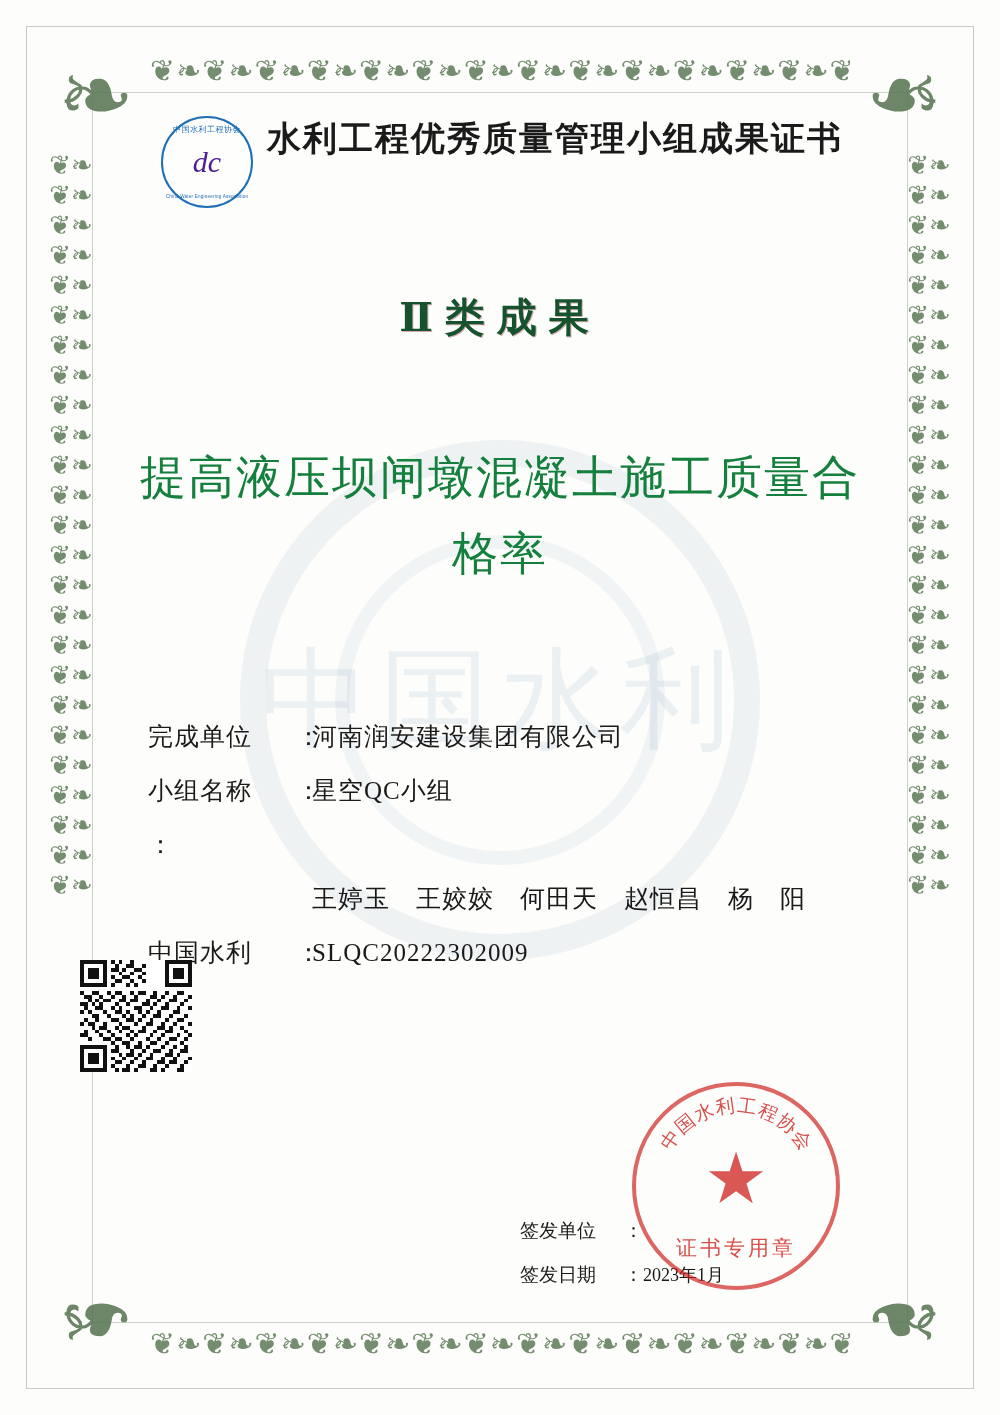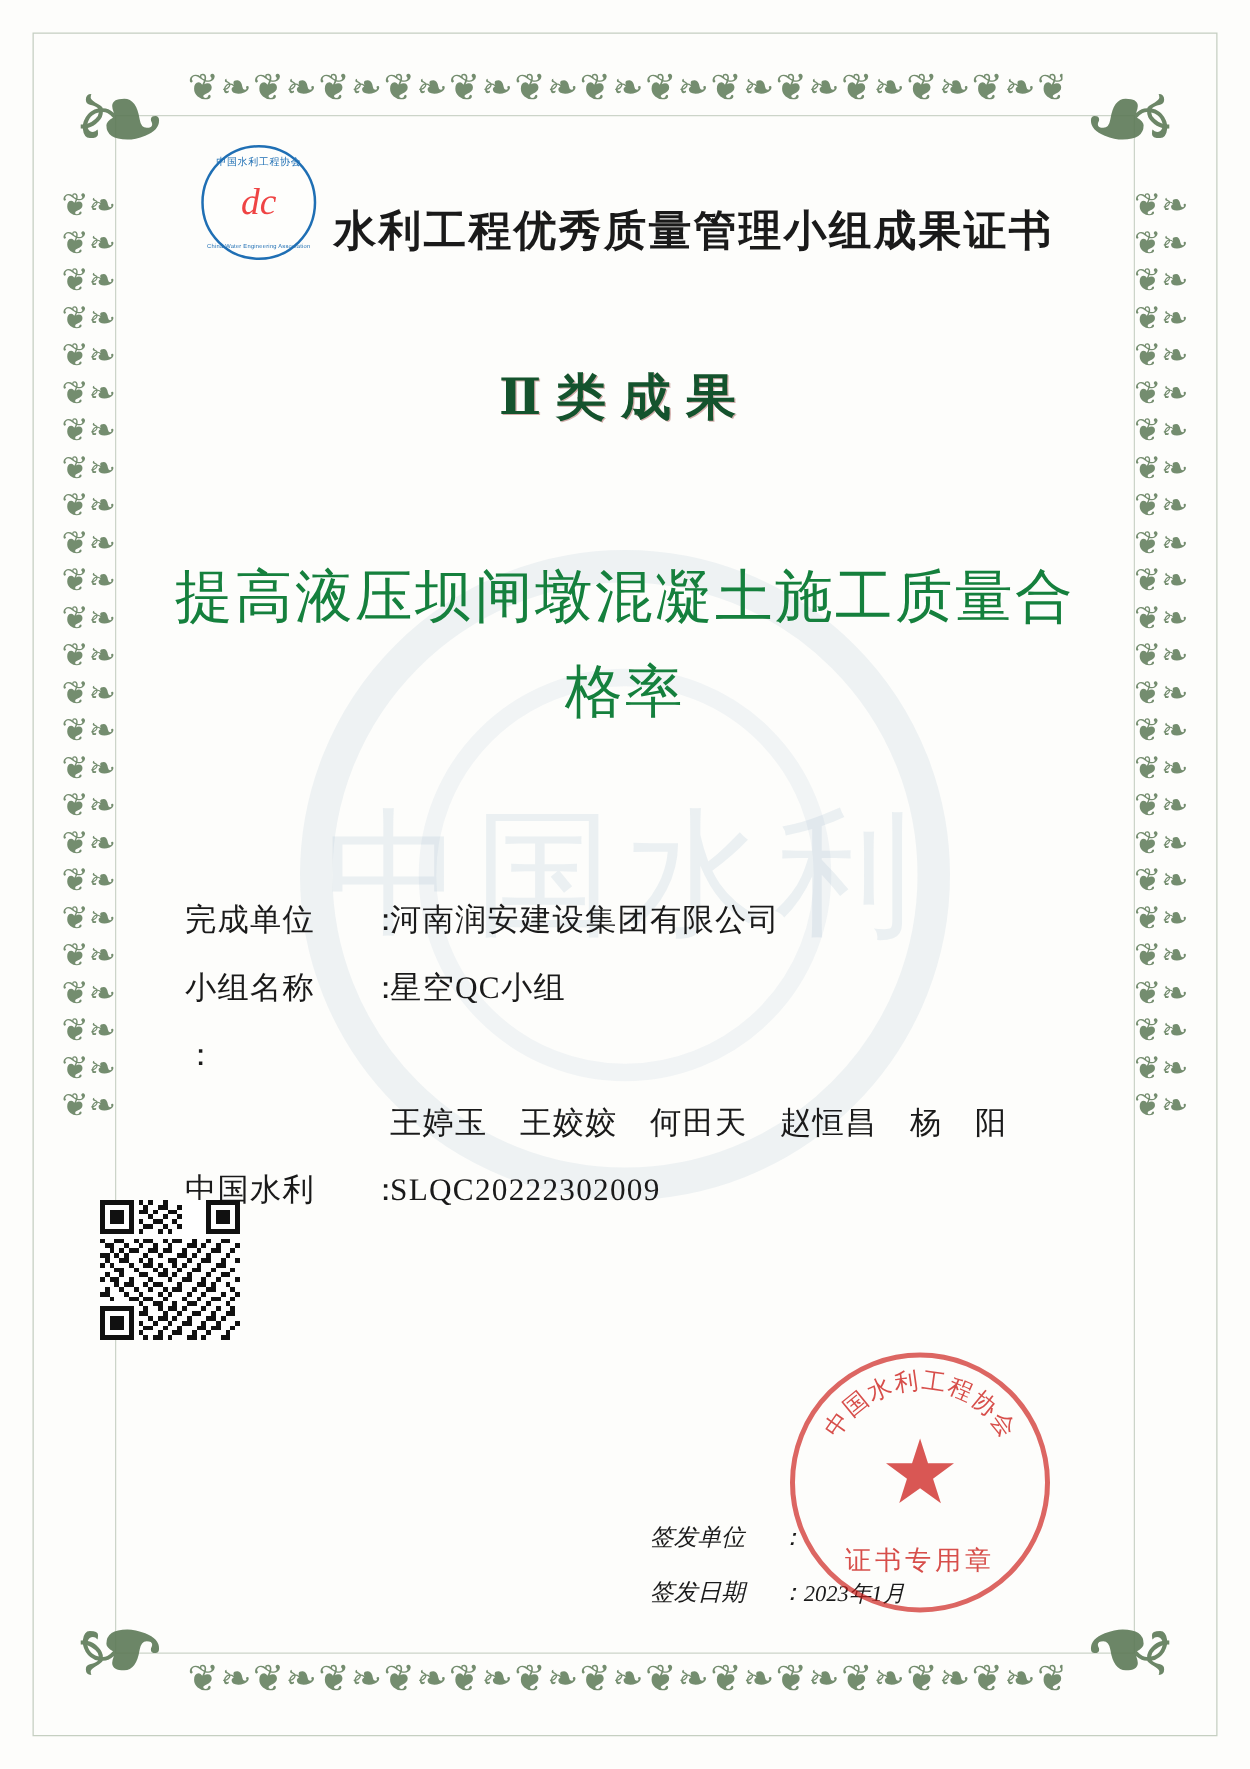--- a/index.html
+++ b/index.html
@@ -134,21 +134,21 @@
     bottom: 100px;
     z-index: 5;
   }
 
   .header {
     position: absolute;
     left: 4px;
     right: 0;
     top: 16px;
     display: flex;
-    align-items: flex-end;
+    align-items: flex-start;
     justify-content: center;
   }
   .assoc-seal {
     width: 88px;
     height: 88px;
     border-radius: 50%;
     border: 2px solid #1f6fb4;
     position: relative;
     flex: none;
     margin-right: 14px;
@@ -173,21 +173,21 @@
     font-size: 4.6px;
     letter-spacing: 0.2px;
   }
   .assoc-seal .mark {
     position: absolute;
     left: 50%;
     top: 50%;
     transform: translate(-50%, -50%);
     font-size: 30px;
     font-style: italic;
-    color: #ef4444;
+    color: #4c1d95;
     font-family: "Liberation Serif", serif;
   }
   .header-title {
     font-size: 34px;
     font-weight: bold;
     color: #1a1a1a;
     letter-spacing: 2px;
     font-family: "Liberation Serif", "DejaVu Serif", serif;
     white-space: nowrap;
   }
@@ -268,21 +268,20 @@
     width: 330px;
     font-size: 19px;
     line-height: 44px;
     color: #1a1a1a;
     z-index: 6;
     font-family: "Liberation Serif", "DejaVu Serif", serif;
   }
   .sign-row {
     display: flex;
     align-items: flex-start;
-    font-style: italic;
   }
   .sign-label {
     width: 104px;
     flex: none;
   }
   .sign-value {
     font-size: 18px;
   }
 
   

